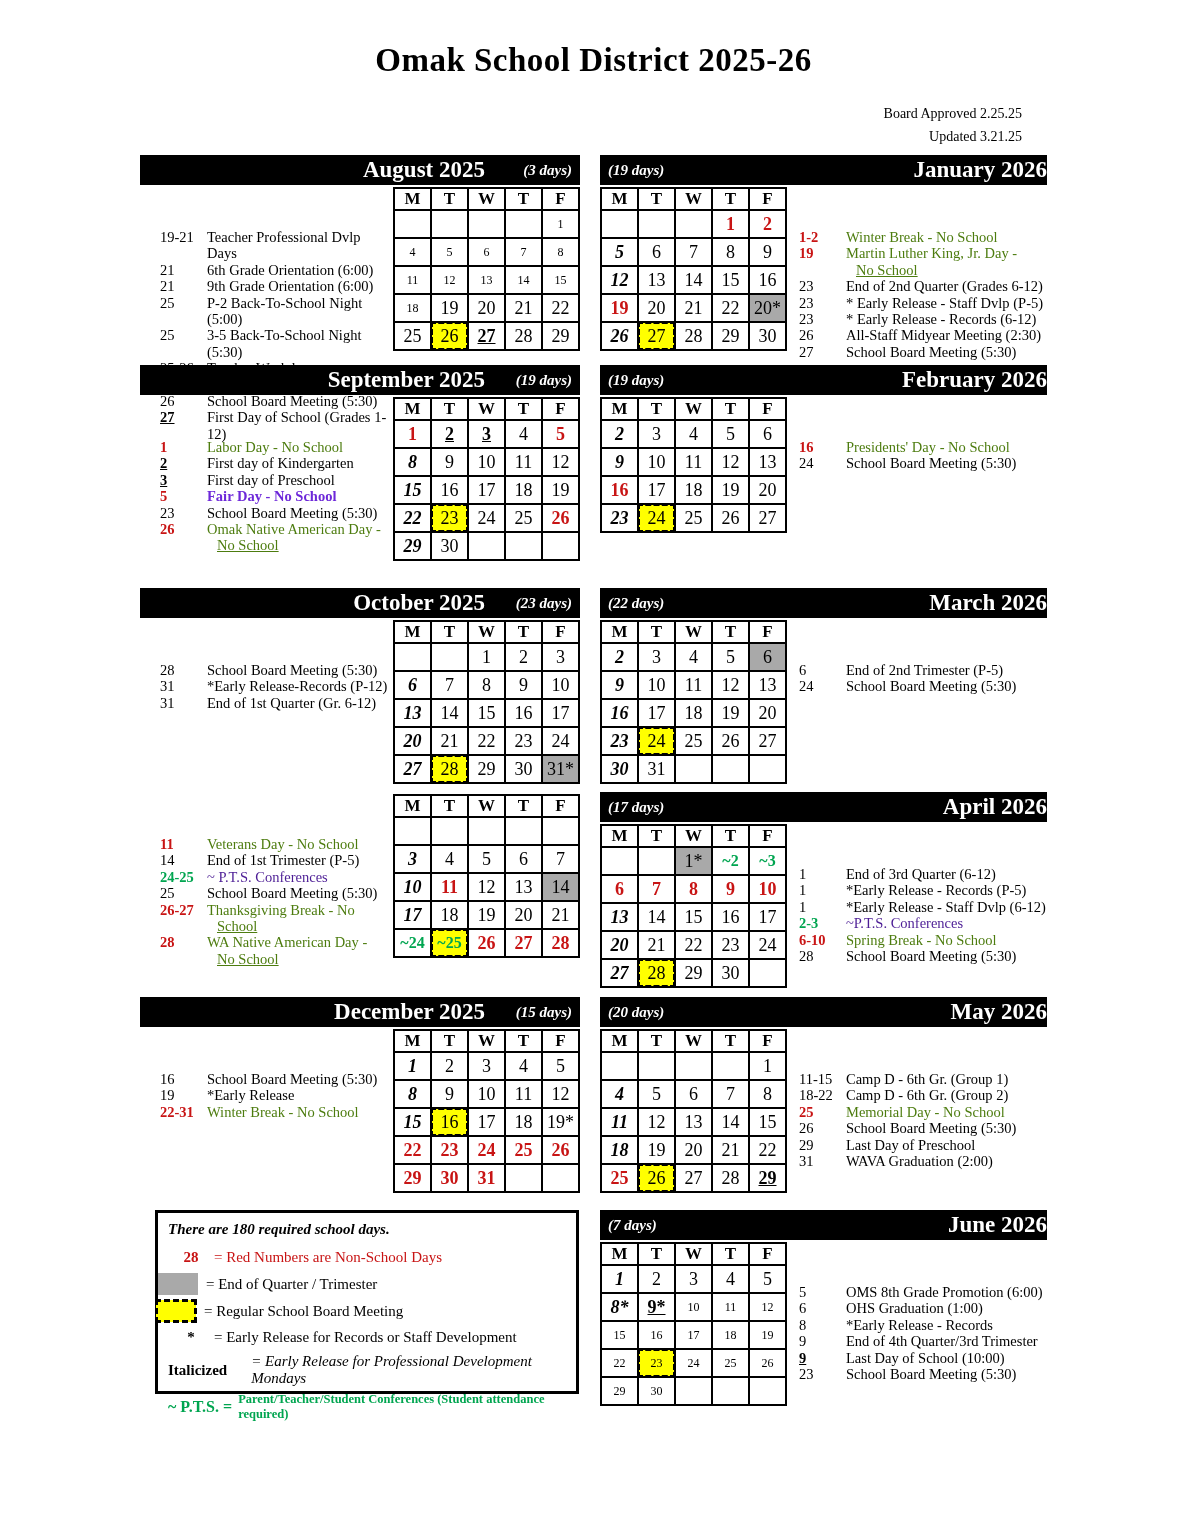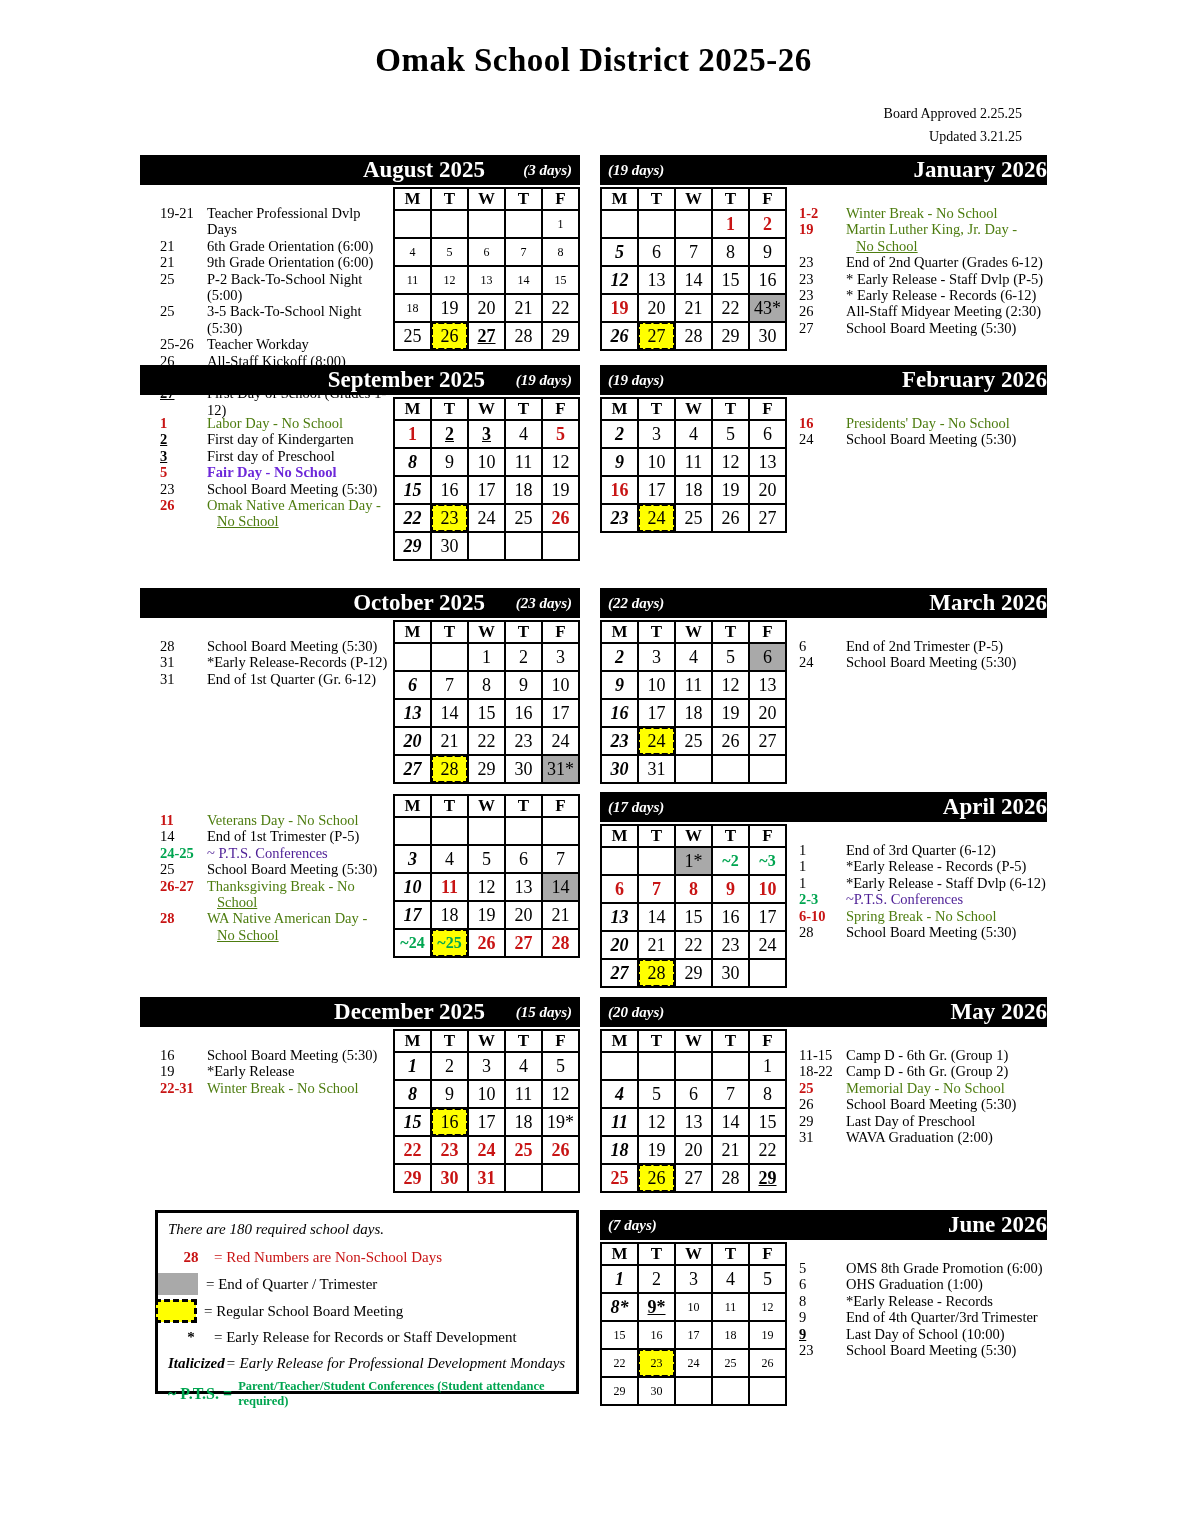--- a/index.html
+++ b/index.html
@@ -14,21 +14,21 @@
   .bar{position:relative;height:30px;background:#000;color:#fff;}
   .mtitle{position:absolute;top:0;left:0;right:0;line-height:30px;text-align:right;
           font-size:23px;font-weight:bold;}
   .month.left .mtitle{right:95px;}
   .month.right .mtitle{left:95px;}
   .mdays{position:absolute;top:0;line-height:30px;font-style:italic;font-weight:bold;font-size:15px;}
   .month.left .mdays{right:8px;}
   .month.right .mdays{left:8px;}
   .mbody{display:flex;align-items:flex-start;}
   
-  .events{flex:1;padding:20px 2px 0 20px;font-size:14.5px;line-height:16.4px;}
+  .events{flex:1;padding:20px 2px 0 20px;font-size:14.5px;line-height:16.4px;margin-top:24px;}
   .month.right .events{padding:20px 0 0 12px;}
   .ev{display:flex;}
   .ev .d{flex:none;width:47px;}
   .ev .t{flex:1;}
   .t2{padding-left:57px;text-decoration:underline;}
   .d.r{color:#C81414;font-weight:bold;}
   .d.g{color:#00A550;font-weight:bold;}
   .d.u{font-weight:bold;text-decoration:underline;}
   .t.r,.t2.r{color:#4d7c0f;}
   .t.rb,.t2.rb{color:#6d28d9;font-weight:bold;}
@@ -42,26 +42,26 @@
   td.sm{font-size:12px;}
   td.it{font-weight:bold;font-style:italic;}
   td.r{color:#C81414;font-weight:bold;}
   td.g{color:#00A550;font-weight:bold;font-size:16px;}
   td.u{font-weight:bold;text-decoration:underline;}
   td.gray{background:#A9A9A9;}
   td.board{background:#FFFF00;outline:3px dashed #000;outline-offset:-2px;}
   
   .legend{position:absolute;left:155px;top:1210px;width:424px;height:184px;
           border:3px solid #000;box-sizing:border-box;padding:8px 10px;font-size:15px;}
-  .lhead{font-weight:normal;font-style:italic;margin-bottom:9px;}
+  .lhead{font-weight:bold;font-style:italic;margin-bottom:9px;}
   .litem{display:flex;align-items:center;margin-bottom:5px;min-height:21px;}
   .lkey{flex:none;min-width:46px;text-align:center;}
   .lkey.r{color:#C81414;font-weight:bold;}
   .lkey.b{font-weight:bold;}
-  .lkey.bi{min-width:0;margin-right:1px;font-weight:bold;font-style:italic;}
+  .lkey.bi{min-width:0;margin-right:24px;font-weight:bold;}
   .lkey.g{min-width:0;margin-right:6px;color:#00A550;font-weight:bold;font-size:16px;}
   .ltext.r{color:#C81414;}
   .ltext.i{font-style:italic;}
   .ltext.gs{color:#00A550;font-weight:bold;font-size:12.5px;}
   .sw{flex:none;width:40px;height:22px;margin:0 8px 0 -10px;}
   .sw.gray{background:#A9A9A9;}
   .sw.board{background:#FFFF00;outline:3px dashed #000;outline-offset:-2px;margin-left:-12px;}
 </style>
 </head>
 <body>
@@ -506,21 +506,21 @@
                 <td>13</td>
                 <td>14</td>
                 <td>15</td>
                 <td>16</td>
               </tr>
               <tr>
                 <td class="r">19</td>
                 <td>20</td>
                 <td>21</td>
                 <td>22</td>
-                <td class="gray">43*</td>
+                <td class="gray">20*</td>
               </tr>
               <tr>
                 <td class="it">26</td>
                 <td class="board">27</td>
                 <td>28</td>
                 <td>29</td>
                 <td>30</td>
               </tr>
             </tbody>
           </table>

